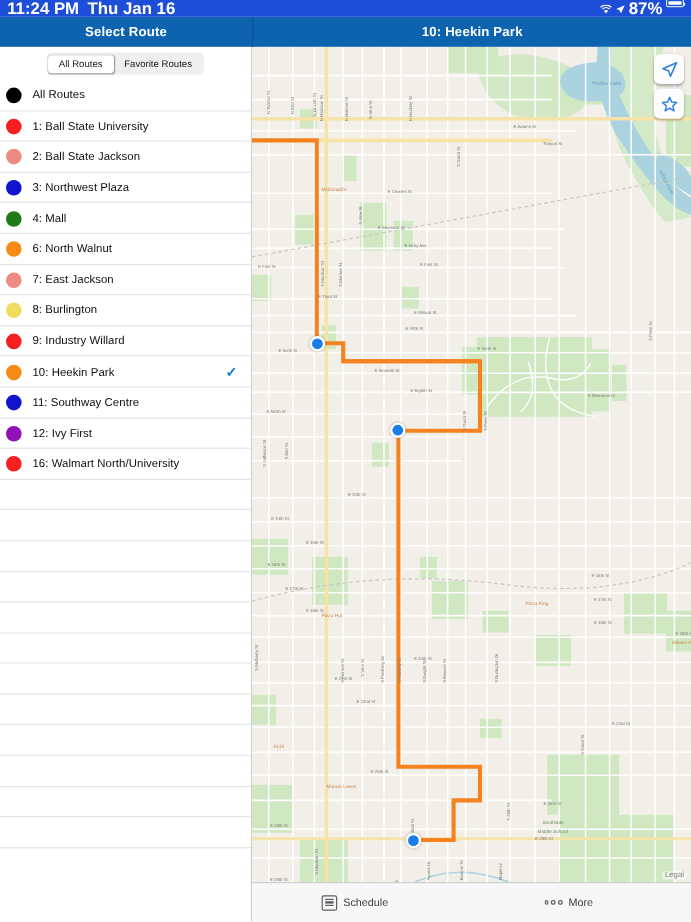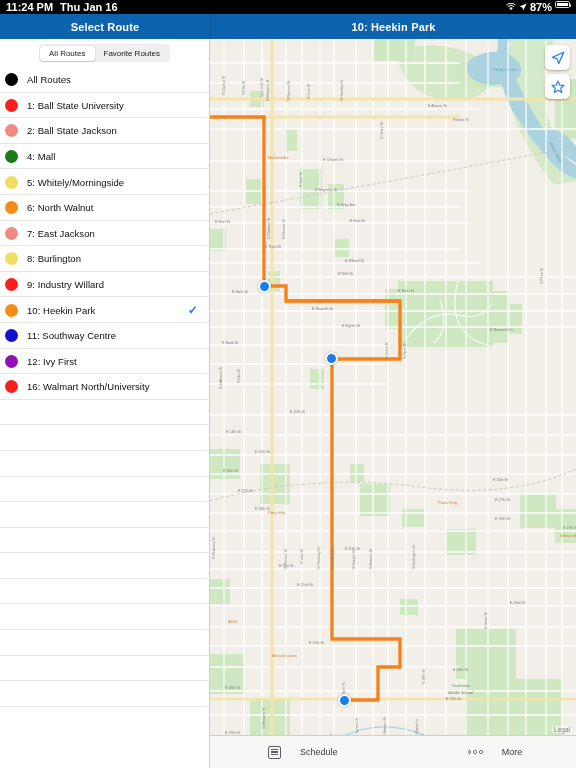--- a/index.html
+++ b/index.html
@@ -7,23 +7,23 @@
     width: 576px; height: 768px;
     font-family: "Liberation Sans", sans-serif;
     overflow: hidden;
     background: #ffffff;
   }
   #app { position: relative; width: 576px; height: 768px; overflow: hidden; }
 
   
   .statusbar {
     position: absolute; top: 0; left: 0; width: 576px; height: 14px;
-    background: #000000; color: #ffffff;
+    background: #1d4ed8; color: #ffffff;
     display: flex; align-items: center;
-    font-size: 11px; font-weight: bold;
+    font-size: 14px; font-weight: bold;
     padding: 0 6px;
     z-index: 40;
   }
   .sb-left { display: flex; align-items: center; gap: 7px; }
   .sb-right { margin-left: auto; display: flex; align-items: flex-start; gap: 3px; }
   .sb-batt {
     width: 15px; height: 7px; border: 1px solid #cfe0ef; border-radius: 1.6px;
     position: relative; display: inline-block;
   }
   .sb-batt::after {
@@ -121,21 +121,21 @@
     padding: 0 2px; border-radius: 2px; z-index: 24;
   }
 
   
   .toolbar {
     position: absolute; bottom: 0; left: 210px; width: 366px; height: 33px;
     background: #f7f7f8; border-top: 1px solid #cfcfd2;
     display: flex; align-items: center; z-index: 30;
   }
   .tb-item {
-    display: flex; align-items: center; gap: 19px;
+    display: flex; align-items: center; gap: 5px;
     font-size: 9px; color: #3b3b40;
   }
   .tb-schedule { margin-left: 58px; }
   .tb-more { margin-left: 130px; }
   .ic-sched {
     width: 13px; height: 13px; border: 1px solid #5c5c62; border-radius: 2px;
     display: flex; flex-direction: column; justify-content: center; gap: 1.6px;
     padding: 0 1.6px;
   }
   .ic-sched span { display: block; height: 1.2px; background: #5c5c62; width: 100%; }
@@ -200,26 +200,26 @@
         </div>
         <div class="row">
           <span class="dot" style="background: rgb(248, 31, 32);"></span>
           <span class="rlabel">1: Ball State University</span>
         </div>
         <div class="row">
           <span class="dot" style="background: rgb(239, 138, 130);"></span>
           <span class="rlabel">2: Ball State Jackson</span>
         </div>
         <div class="row">
+          <span class="dot" style="background: rgb(17, 19, 205);"></span>
+          <span class="rlabel">3: Northwest Plaza</span>
+        </div>
+        <div class="row">
           <span class="dot" style="background: rgb(29, 122, 22);"></span>
           <span class="rlabel">4: Mall</span>
-        </div>
-        <div class="row">
-          <span class="dot" style="background: rgb(240, 220, 94);"></span>
-          <span class="rlabel">5: Whitely/Morningside</span>
         </div>
         <div class="row">
           <span class="dot" style="background: rgb(246, 139, 21);"></span>
           <span class="rlabel">6: North Walnut</span>
         </div>
         <div class="row">
           <span class="dot" style="background: rgb(239, 138, 130);"></span>
           <span class="rlabel">7: East Jackson</span>
         </div>
         <div class="row">

